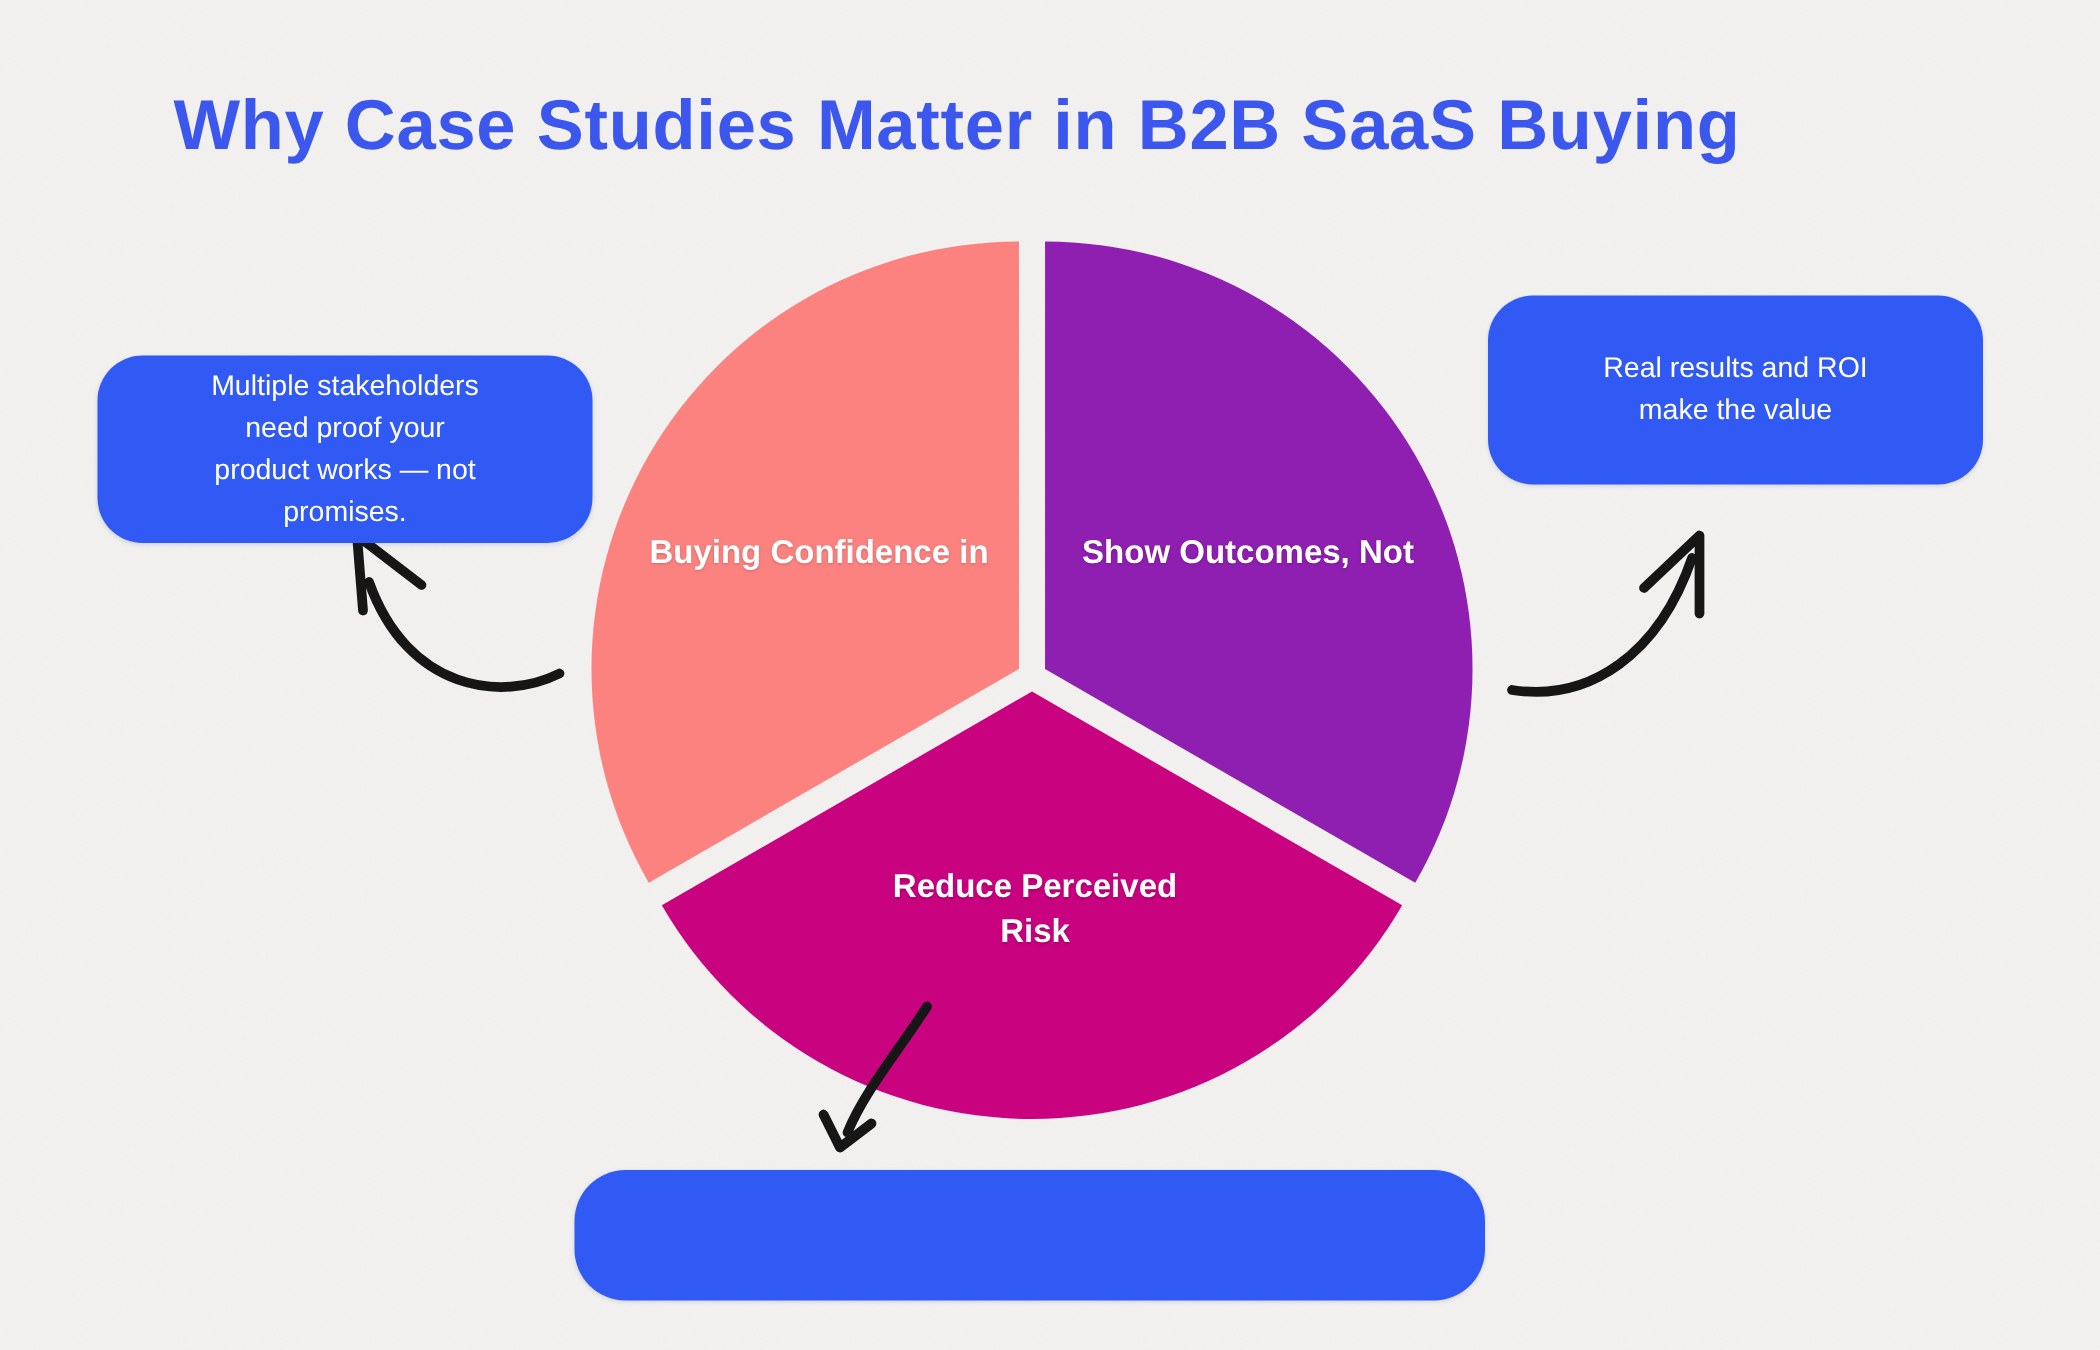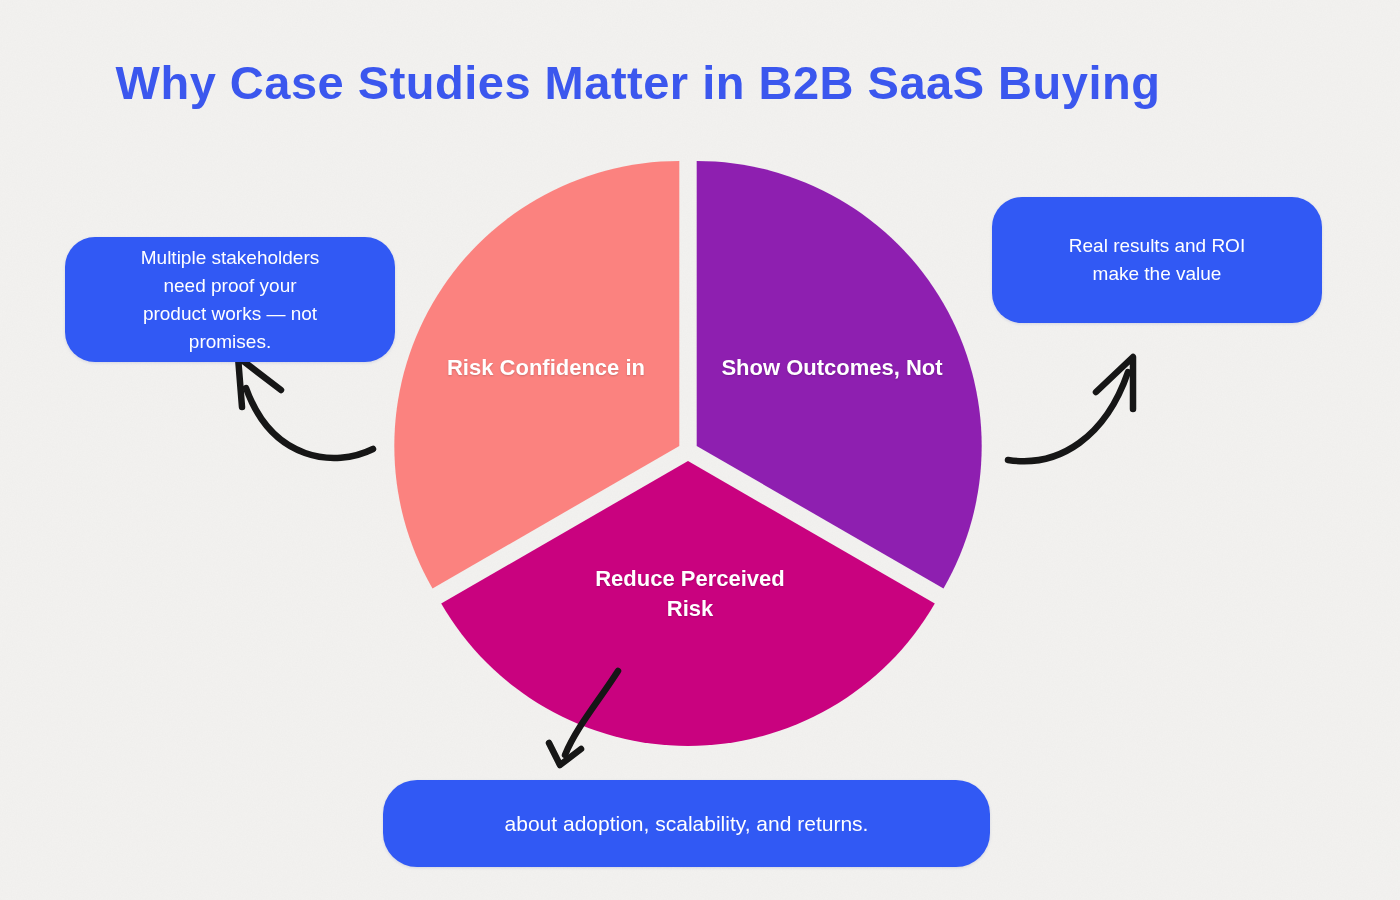--- a/index.html
+++ b/index.html
@@ -15,21 +15,21 @@
     color:#3b57ee;
   }
   .stage{position:absolute;inset:0;width:1400px;height:900px;}
   .seg-label{
     position:absolute;width:270px;text-align:center;
     color:#ffffff;font-weight:700;font-size:22px;line-height:30px;
     text-shadow:0 1px 2px rgba(0,0,0,.18);
   }
   .seg-label.salmon{left:411px;top:353px;}
   .seg-label.purple{left:697px;top:353px;}
-  .seg-label.magenta{left:555px;top:564px;}
+  .seg-label.magenta{left:555px;top:576px;}
   .callout{
     position:absolute;background:#3159f4;color:#fff;border-radius:30px;
     display:flex;flex-direction:column;justify-content:center;align-items:center;
     text-align:center;font-size:19px;line-height:28px;font-weight:400;
     box-shadow:0 1px 3px rgba(40,60,160,.15);
   }
   .callout.left-box{left:65px;top:197px;width:330px;height:125px;margin-top:40px;}
   .callout.right-box{left:992px;top:197px;width:330px;height:126px;}
   .callout.bottom-box{left:383px;top:780px;width:607px;height:87px;border-radius:34px;font-size:21px;line-height:31px;}
   .line{display:block;}
@@ -63,35 +63,34 @@
       <path d="M1096 392 L1133 357 L1133 409"></path>
     </g>
     <g>
       <path d="M618 671 C598 702, 576 728, 565 755"></path>
       <path d="M549 743 L560 765 L581 749"></path>
     </g>
   </g>
 </svg>
 
 <div class="seg-label salmon">
-  <span class="line">Risk Confidence in</span>
+  <span class="line">Buying Confidence in</span>
 </div>
 <div class="seg-label purple">
   <span class="line">Show Outcomes, Not</span>
 </div>
 <div class="seg-label magenta">
   <span class="line">Reduce Perceived</span>
   <span class="line">Risk</span>
 </div>
 
 <div class="callout left-box">
   <span class="line">Multiple stakeholders</span>
   <span class="line">need proof your</span>
   <span class="line">product works — not</span>
   <span class="line">promises.</span>
 </div>
 <div class="callout right-box">
   <span class="line">Real results and ROI</span>
   <span class="line">make the value</span>
 </div>
 <div class="callout bottom-box">
-  <span class="line">about adoption, scalability, and returns.</span>
 </div>
 
 </body></html>

